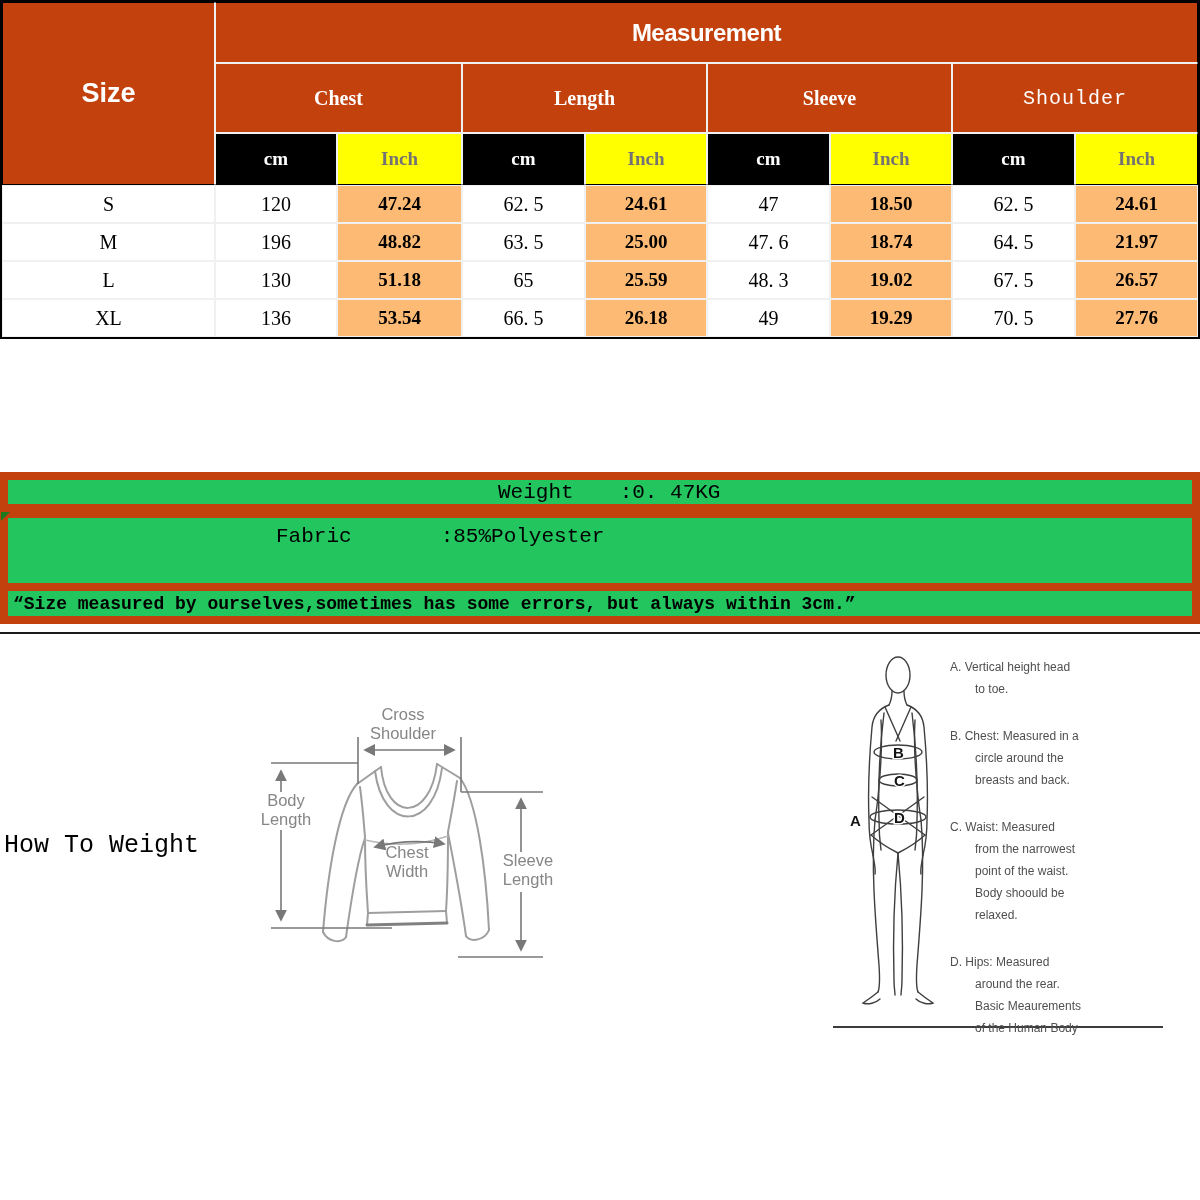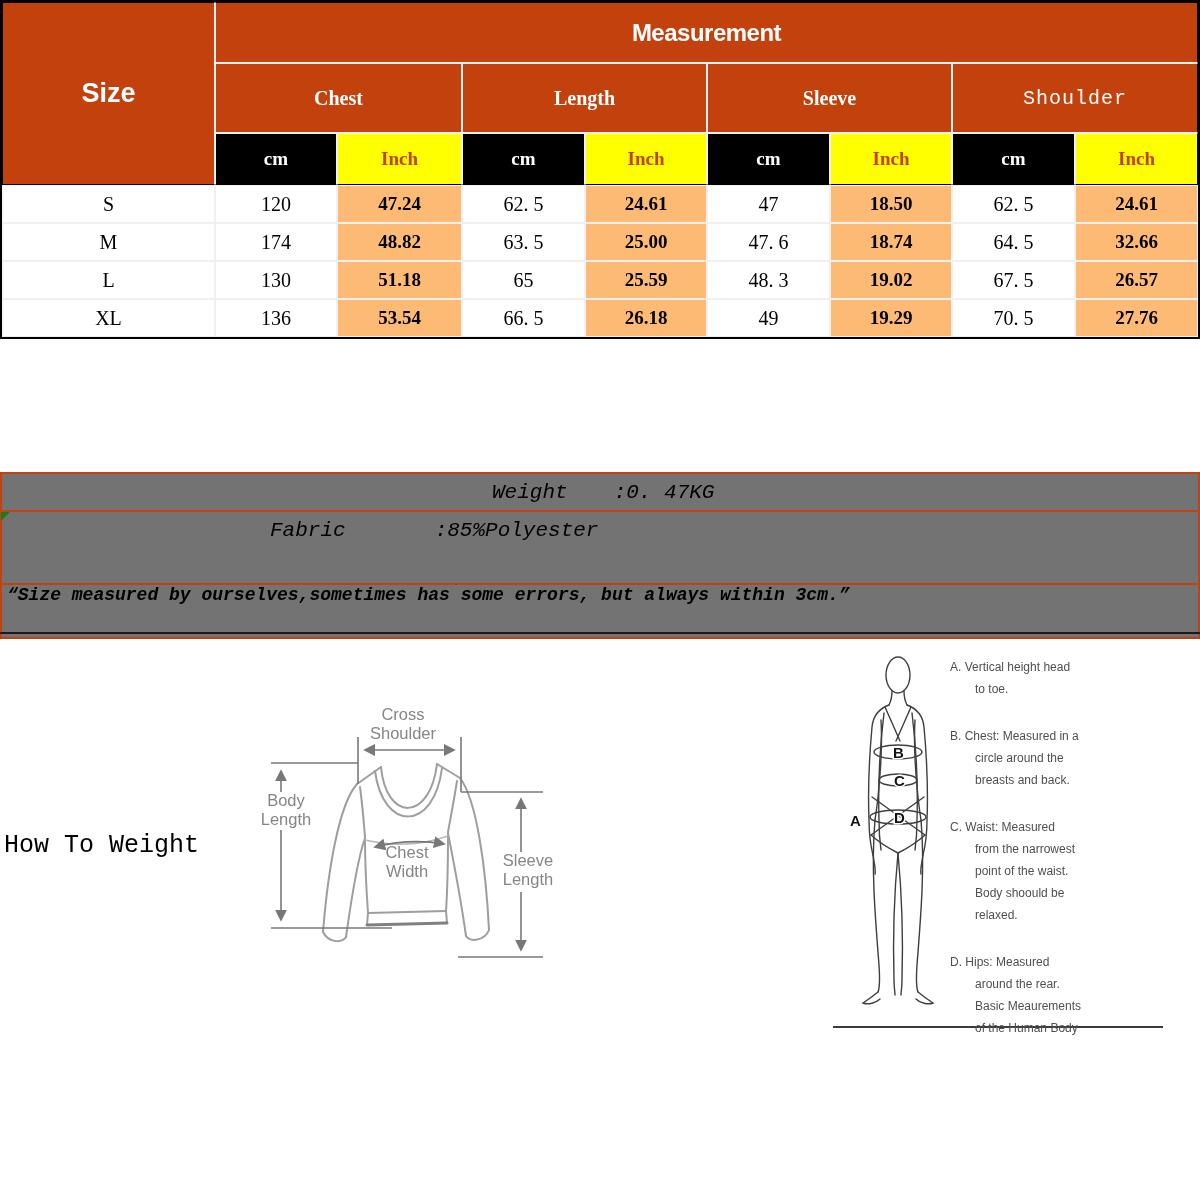--- a/index.html
+++ b/index.html
@@ -17,38 +17,38 @@
   .hcell{background:#c2410c;color:#fff;}
   .c-size{grid-row:1/4;grid-column:1;font-family:"Liberation Sans",sans-serif;
     font-weight:bold;font-size:27px;border-top-color:#000!important;border-left-color:#000!important;
     border-bottom-color:#000!important;}
   .c-meas{grid-column:2/10;font-family:"Liberation Sans",sans-serif;font-weight:bold;font-size:24px;
     letter-spacing:-.5px;border-top-color:#000!important;border-right-color:#000!important;}
   .hgroup{grid-column:span 2;font-weight:bold;font-size:20px;}
   .g-shoulder{font-family:"Liberation Mono","DejaVu Sans Mono",monospace;font-weight:normal;
     letter-spacing:1px;border-right-color:#000!important;}
   .hcm{background:#000;color:#fff;font-weight:bold;font-size:19px;border-bottom-color:#000!important;}
-  .hinch{background:#ffff00;color:#c2410c;font-weight:bold;font-size:19px;border-bottom-color:#000!important;}
+  .hinch{background:#ffff00;color:#737373;font-weight:bold;font-size:19px;border-bottom-color:#000!important;}
   .br0{border-right-color:#000!important;}
   .dc{background:#fff;color:#000;font-size:20px;border-color:#000;}
   .dy{background:#fdba74;color:#000;font-size:19px;font-weight:bold;border-color:#000;}
 
   
-  .inforow{position:absolute;left:0;width:1200px;box-sizing:border-box;border:2px solid #c2410c;
-    background:#737373;font-size:21px;font-style:italic;}
+  .inforow{position:absolute;left:0;width:1200px;box-sizing:border-box;border:8px solid #c2410c;
+    background:#22c55e;font-size:21px;}
   #weight-row{top:472px;height:40px;display:flex;align-items:center;}
   #weight-row .lbl{margin-left:490px;}
   #weight-row .val{margin-left:46px;}
   #fabric-row{top:510px;height:84px;}
   #fabric-row .inner{padding-top:7px;display:flex;}
   #fabric-row .lbl{margin-left:268px;}
   #fabric-row .val{margin-left:89px;}
   #comment-marker{position:absolute;left:1px;top:512px;width:0;height:0;
     border-top:9px solid #1e7a1e;border-right:9px solid transparent;}
-  #note-row{top:583px;height:56px;display:flex;font-size:18px;font-weight:bold;
+  #note-row{top:583px;height:41px;display:flex;align-items:center;font-size:18px;font-weight:bold;
     padding-left:5px;}
   #divider-line{position:absolute;left:0;top:632px;width:1200px;height:2px;background:#1a1a1a;}
 
   
   #howto-title{position:absolute;left:4px;top:831px;font-size:25px;color:#000;}
   #garment-svg{position:absolute;left:240px;top:680px;}
   #figure-svg{position:absolute;left:840px;top:645px;}
   #figure-underline{position:absolute;left:833px;top:1026px;width:330px;height:2px;background:#3c3c3c;}
   #annotations{position:absolute;left:950px;top:656px;width:198px;
     font-family:"Liberation Sans",sans-serif;font-size:12px;line-height:22px;color:#4f4f4f;}
@@ -84,28 +84,28 @@
     <div class="dc">120</div>
     <div class="dy">47.24</div>
     <div class="dc">62. 5</div>
     <div class="dy">24.61</div>
     <div class="dc">47</div>
     <div class="dy">18.50</div>
     <div class="dc">62. 5</div>
     <div class="dy">24.61</div>
 
     <div class="dc">M</div>
-    <div class="dc">174</div>
+    <div class="dc">196</div>
     <div class="dy">48.82</div>
     <div class="dc">63. 5</div>
     <div class="dy">25.00</div>
     <div class="dc">47. 6</div>
     <div class="dy">18.74</div>
     <div class="dc">64. 5</div>
-    <div class="dy">32.66</div>
+    <div class="dy">21.97</div>
 
     <div class="dc">L</div>
     <div class="dc">130</div>
     <div class="dy">51.18</div>
     <div class="dc">65</div>
     <div class="dy">25.59</div>
     <div class="dc">48. 3</div>
     <div class="dy">19.02</div>
     <div class="dc">67. 5</div>
     <div class="dy">26.57</div>

